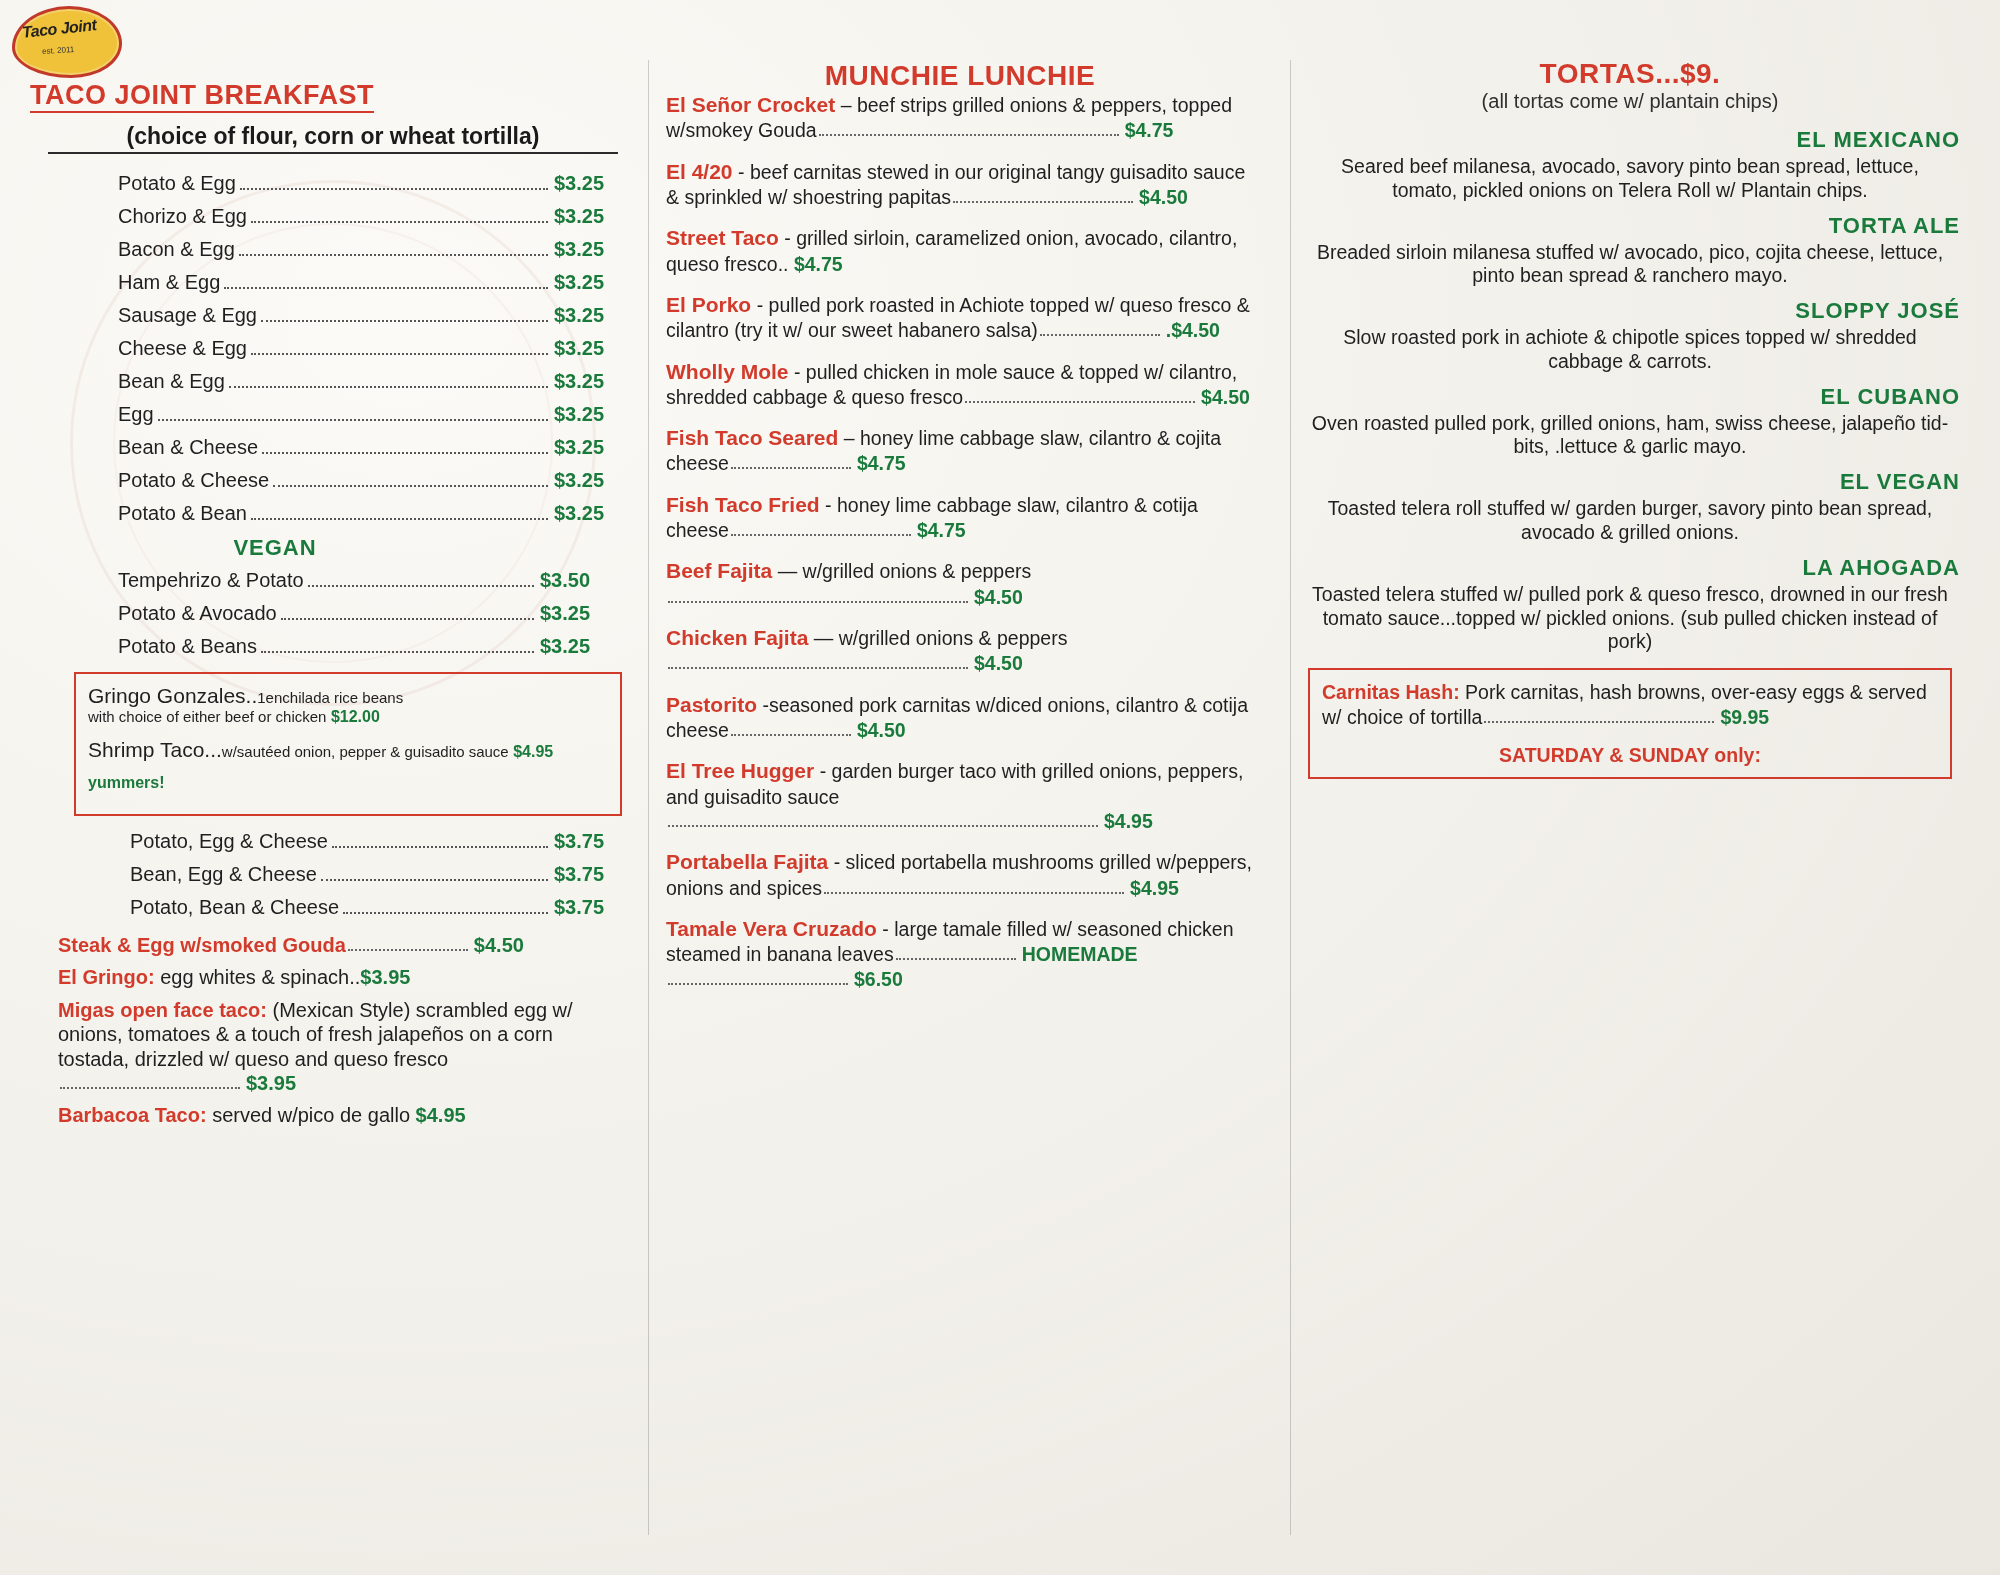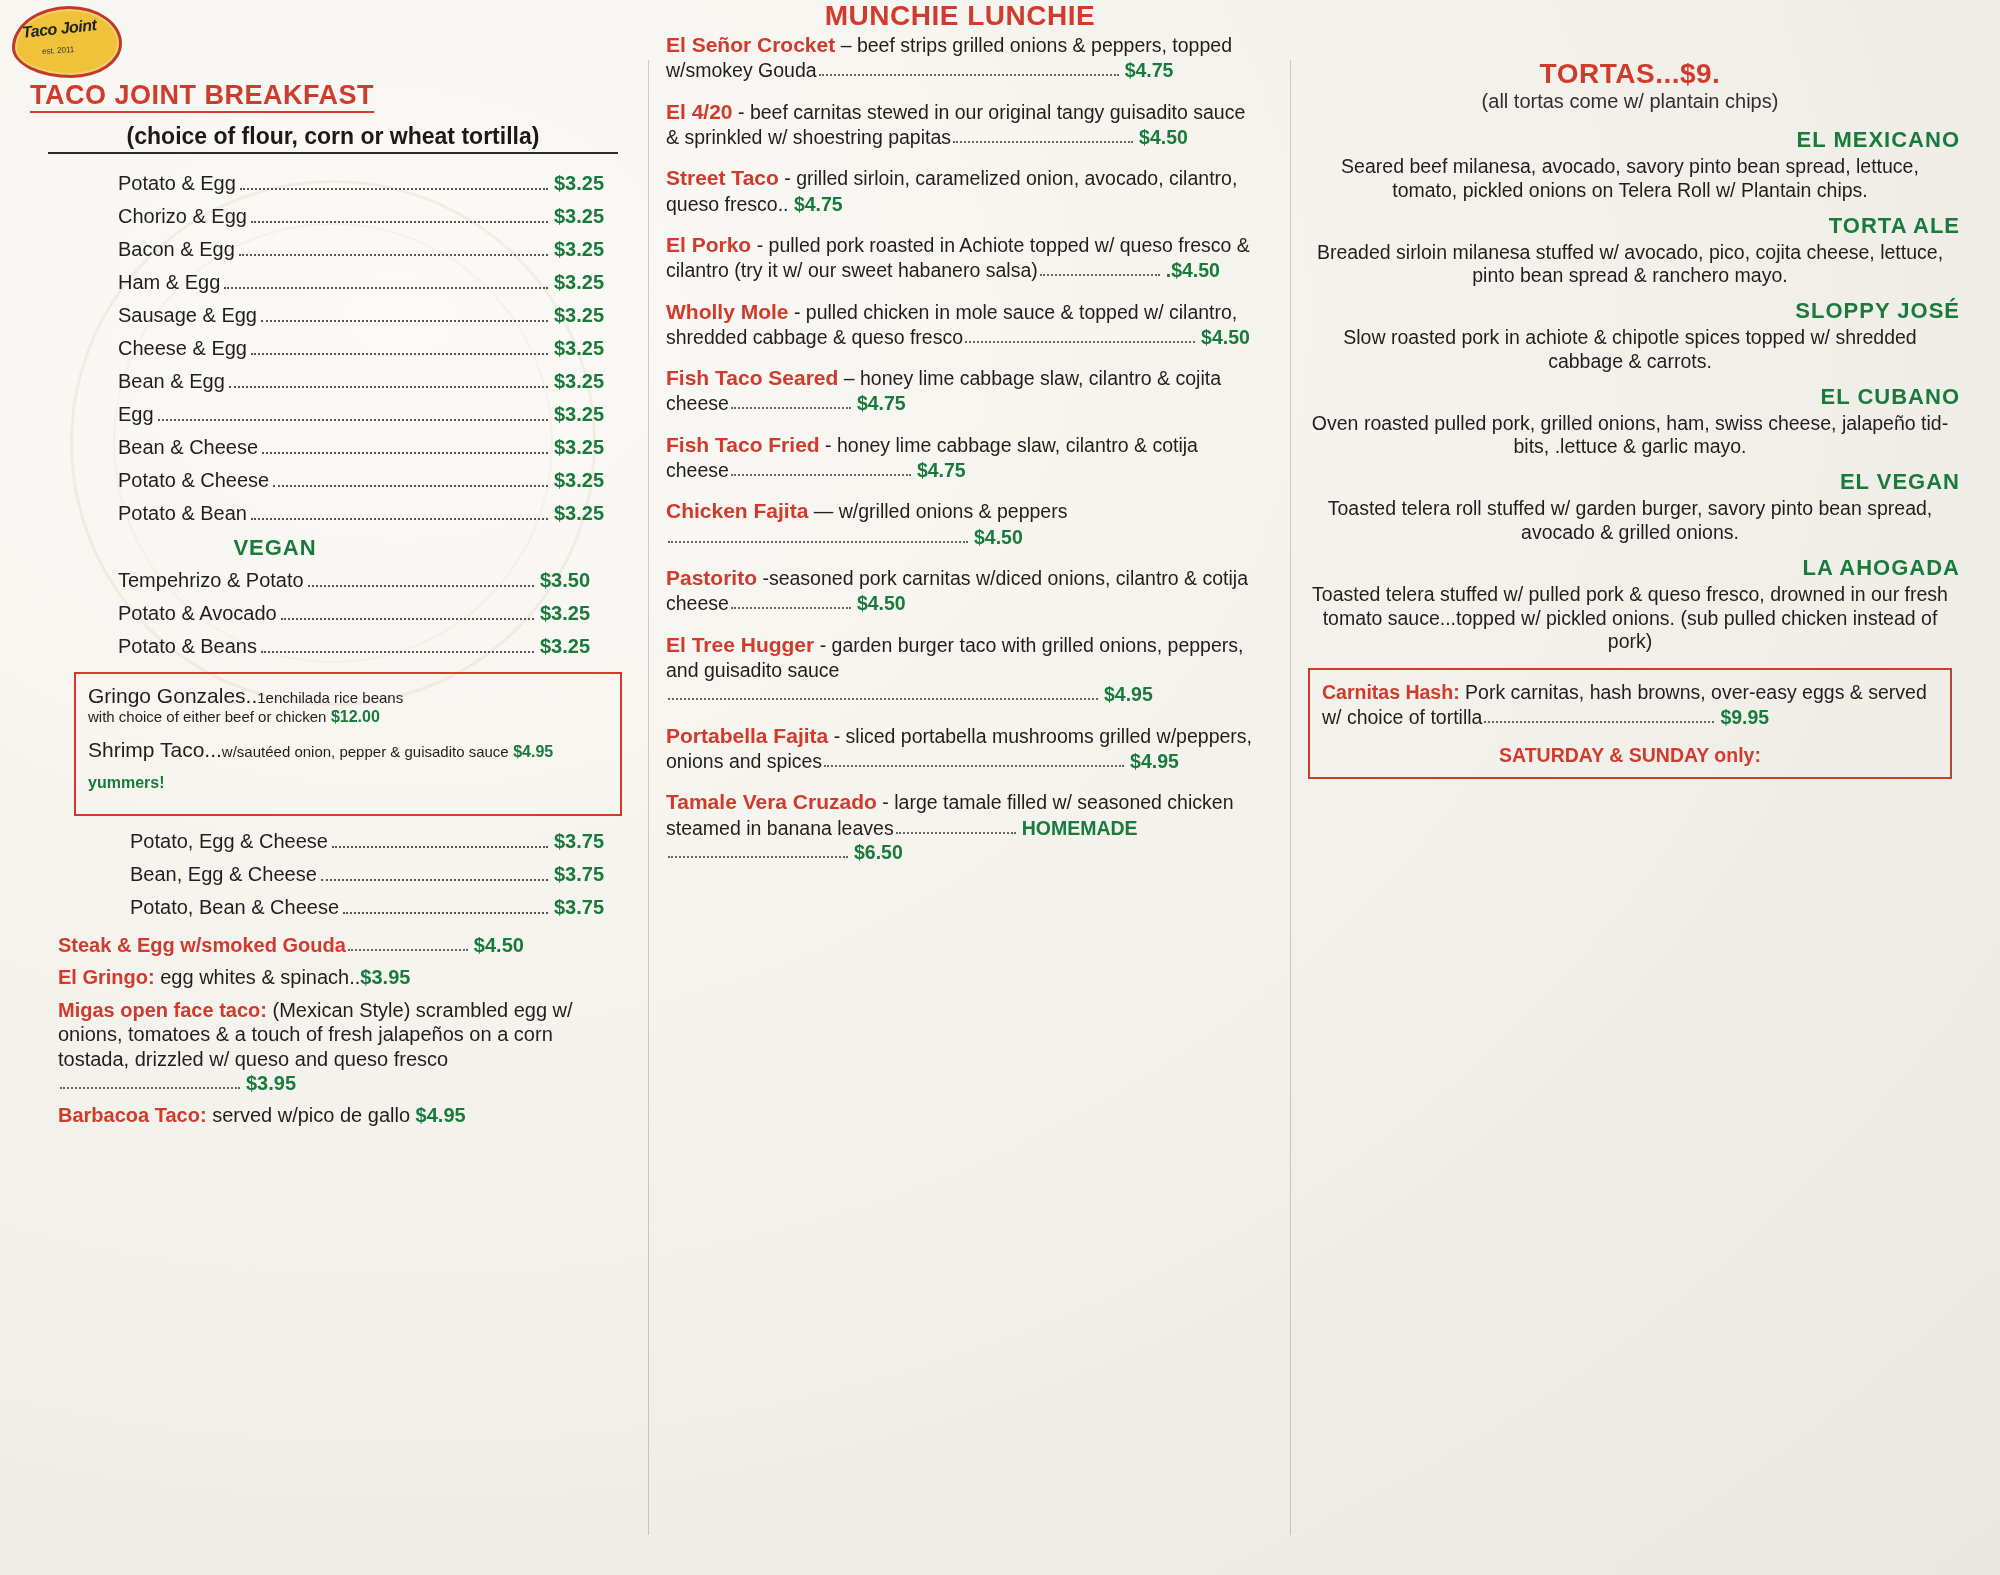--- a/index.html
+++ b/index.html
@@ -116,20 +116,21 @@
     color: #1a1a1a;
     text-align: center;
     margin: 10px 0 18px 0;
     border-bottom: 2px solid #2b2b2b;
     padding-bottom: 2px;
     width: 570px;
     margin-left: 18px;
   }
   .mid-title {
     font-size: 28px;
+    padding-top: 60px;
     margin-bottom: 16px;
   }
   .right-title {
     font-size: 28px;
     padding-top: 58px;
     margin-bottom: 2px;
   }
   .right-subtitle {
     text-align: center;
     font-size: 20px;
@@ -435,20 +436,24 @@
       <div class="mitem">
         <span class="nm">Fish Taco Seared</span>
         <span>– honey lime cabbage slaw, cilantro &amp; cojita cheese</span><span class="dotfill w120"></span><span class="pr">$4.75</span>
       </div>
 
       <div class="mitem">
         <span class="nm">Fish Taco Fried</span>
         <span>- honey lime cabbage slaw, cilantro &amp; cotija cheese</span><span class="dotfill w180"></span><span class="pr">$4.75</span>
       </div>
 
+      <div class="mitem">
+        <span class="nm">Beef Fajita</span>
+        <span>— w/grilled onions &amp; peppers</span><span class="dotfill w300"></span><span class="pr">$4.50</span>
+      </div>
 
       <div class="mitem">
         <span class="nm">Chicken Fajita</span>
         <span>— w/grilled onions &amp; peppers</span><span class="dotfill w300"></span><span class="pr">$4.50</span>
       </div>
 
       <div class="mitem">
         <span class="nm">Pastorito</span>
         <span>-seasoned pork carnitas w/diced onions, cilantro &amp; cotija cheese</span><span class="dotfill w120"></span><span class="pr">$4.50</span>
       </div>

